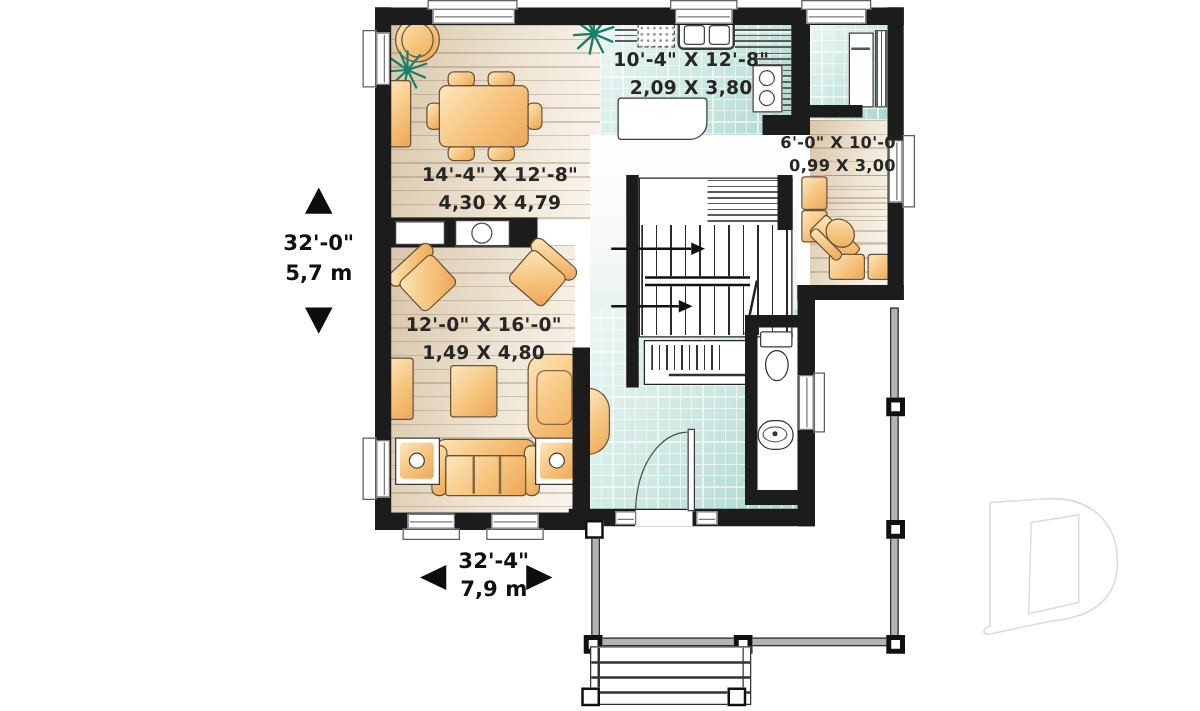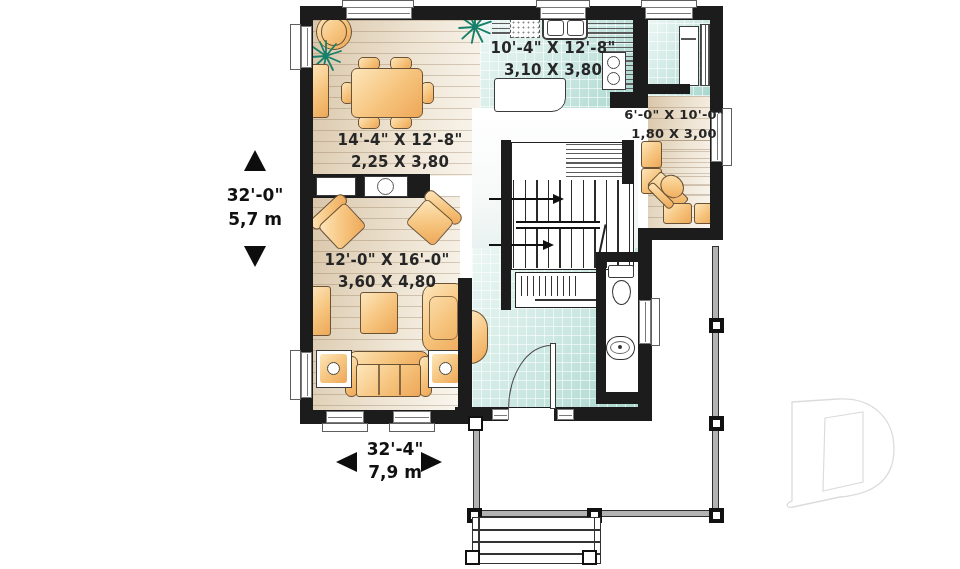--- a/index.html
+++ b/index.html
@@ -240,33 +240,33 @@
     <div style="position:absolute;left:0;top:23px;width:100%;height:1.5px;background:#333;"></div>
     <div style="position:absolute;left:0;top:35px;width:100%;height:1.5px;background:#333;"></div>
     <div style="position:absolute;left:5px;top:0;width:1.5px;height:100%;background:#333;"></div>
     <div style="position:absolute;right:5px;top:0;width:1.5px;height:100%;background:#333;"></div>
   </div>
   <div class="pcol white" style="left:465px;top:550px;"></div>
   <div class="pcol white" style="left:582px;top:550px;"></div>
 
   <div class="lbl" style="left:327px;top:130px;width:146px;">
     <div>14'-4" X 12'-8"</div>
-    <div>2,25 X 3,80</div>
+    <div>4,30 X 4,79</div>
   </div>
   <div class="lbl" style="left:488px;top:38px;width:130px;">
     <div>10'-4" X 12'-8"</div>
-    <div>3,10 X 3,80</div>
+    <div>2,09 X 3,80</div>
   </div>
   <div class="lbl sm" style="left:618px;top:106px;width:112px;">
     <div>6'-0" X 10'-0"</div>
-    <div>1,80 X 3,00</div>
+    <div>0,99 X 3,00</div>
   </div>
   <div class="lbl" style="left:322px;top:250px;width:130px;">
     <div>12'-0" X 16'-0"</div>
-    <div>3,60 X 4,80</div>
+    <div>1,49 X 4,80</div>
   </div>
 
   <div class="tri up" style="left:244px;top:150px;"></div>
   <div class="dim" style="left:200px;top:184px;width:110px;">32'-0"</div>
   <div class="dim" style="left:200px;top:208px;width:110px;">5,7 m</div>
   <div class="tri down" style="left:244px;top:246px;"></div>
 
   <div class="tri left" style="left:336px;top:452px;"></div>
   <div class="dim" style="left:352px;top:438px;width:86px;">32'-4"</div>
   <div class="dim" style="left:352px;top:461px;width:86px;">7,9 m</div>

